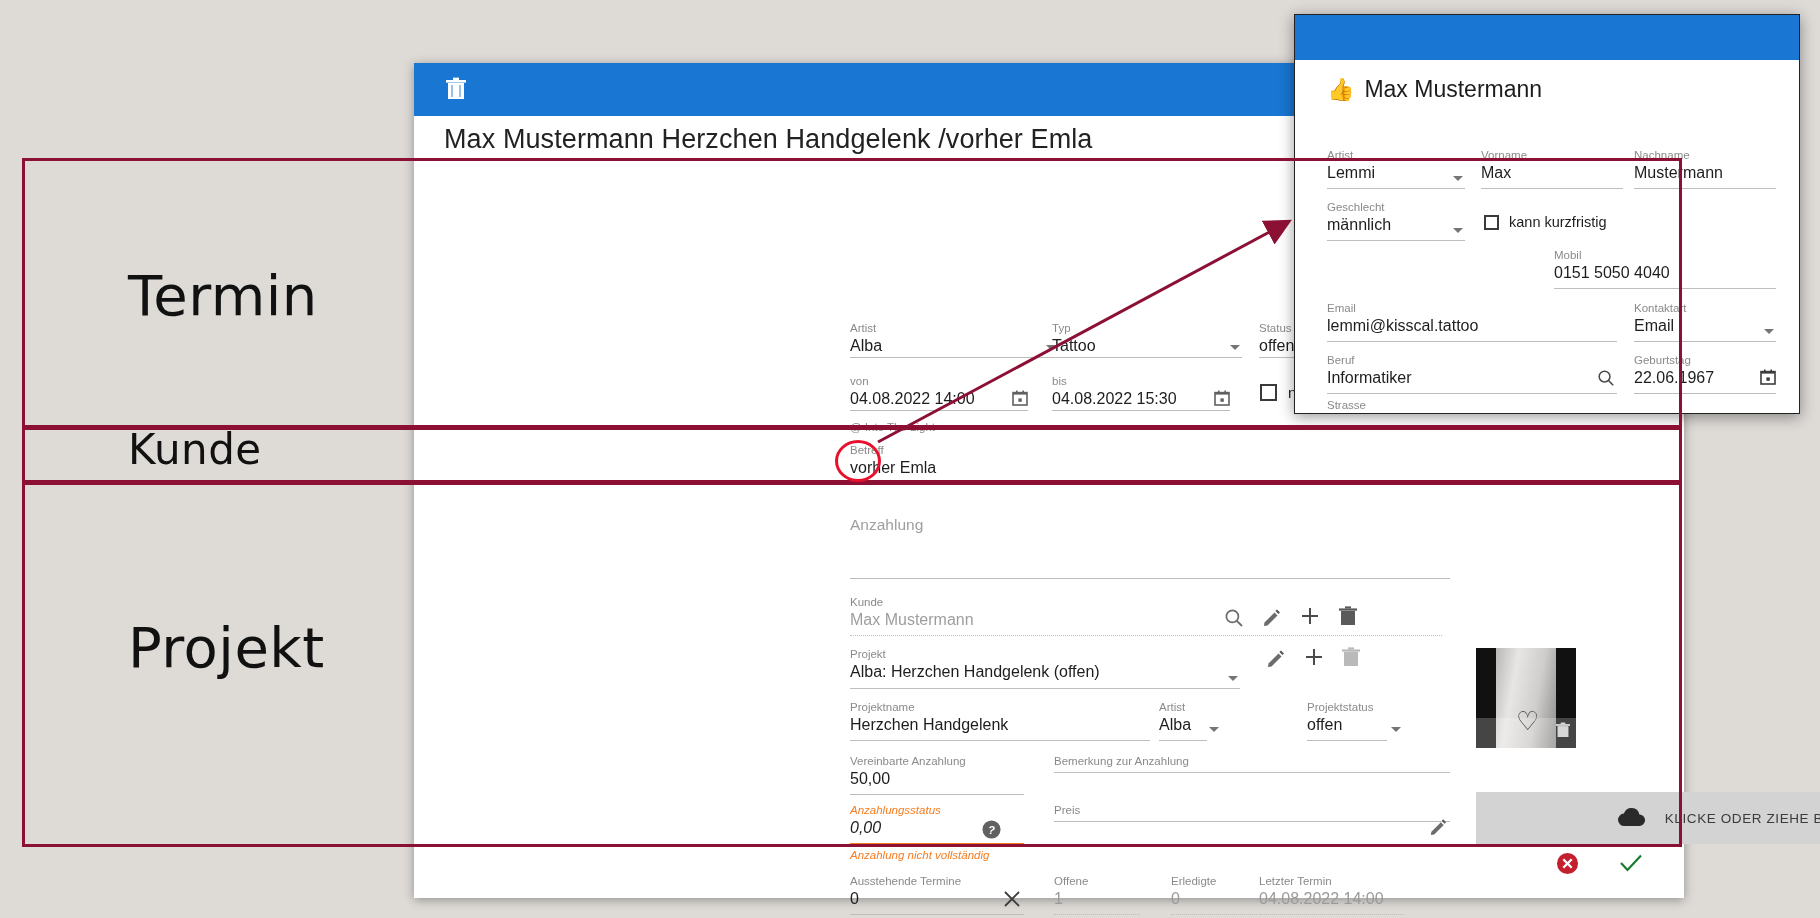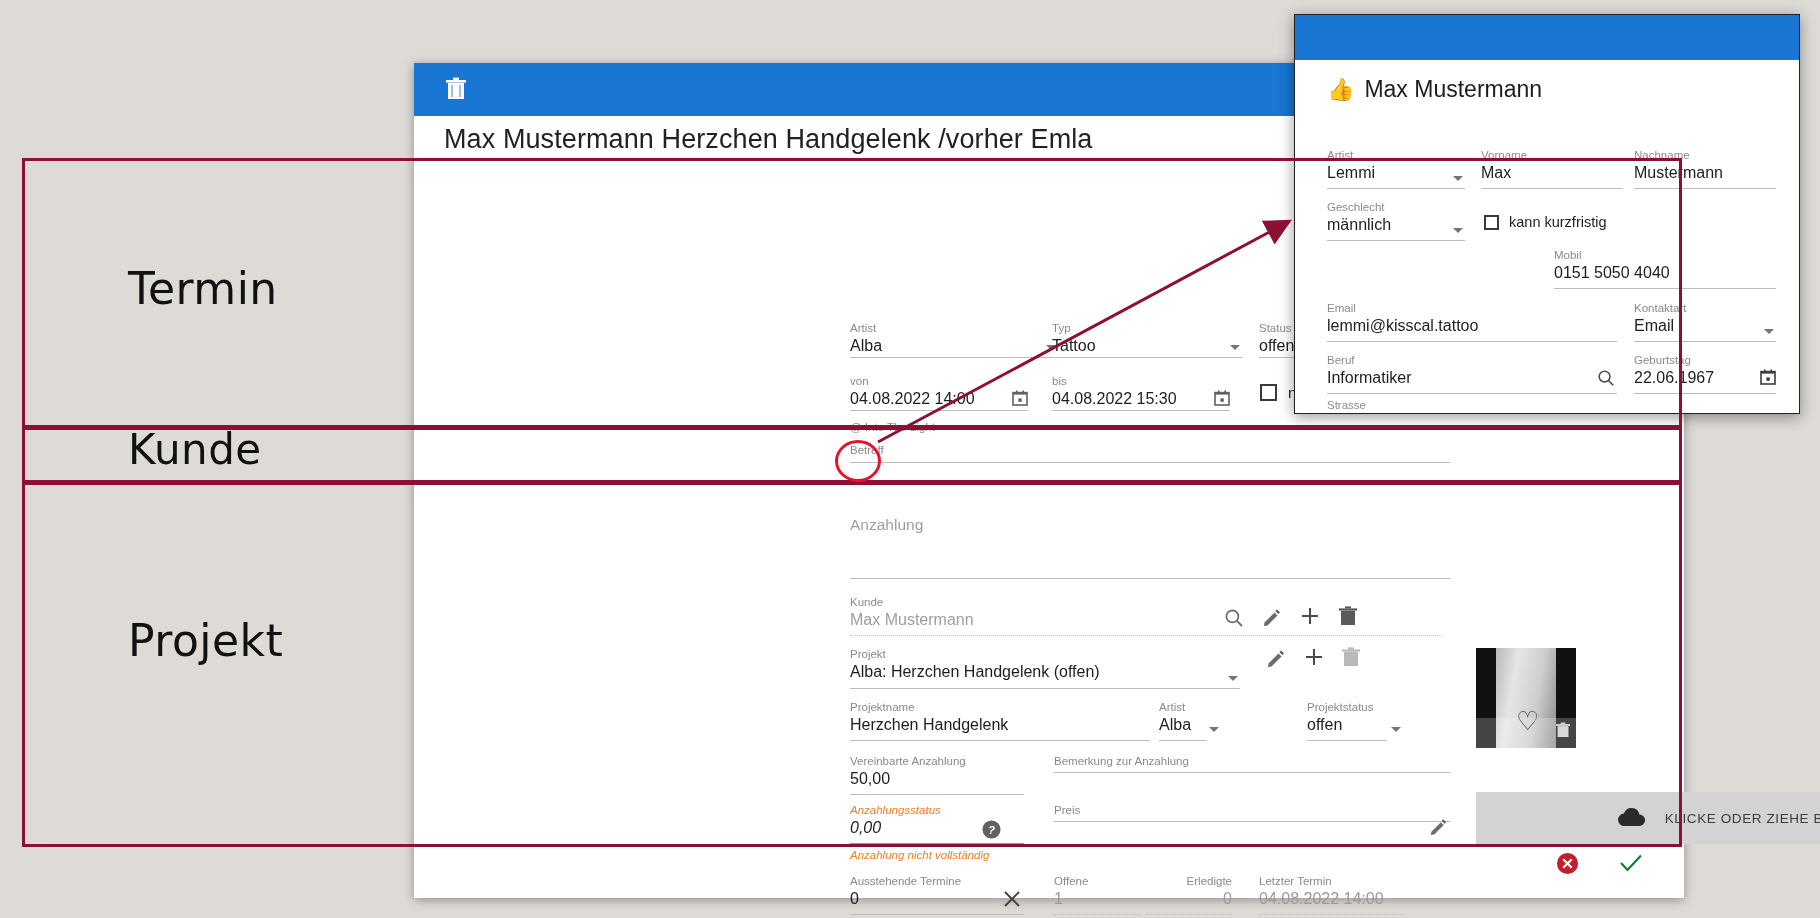--- a/index.html
+++ b/index.html
@@ -87,21 +87,21 @@
   .popup-title{
     font-size:23px; color:#1d1d1d; padding:16px 0 0 32px; display:flex; align-items:center; gap:10px;
   }
   .thumbs-up{ color:#1a7a2e; font-size:22px; line-height:1; }
   .popup-body{ position:relative; }
 
   
   .ann{ position:absolute; pointer-events:none; }
   .ann-box{ border:3px solid #8c1034; }
   .ann-label{
-    position:absolute; font-size:44px; color:#111; font-family:"DejaVu Sans", sans-serif;
+    position:absolute; font-size:56px; color:#111; font-family:"DejaVu Sans", sans-serif;
     letter-spacing:.5px;
   }
   .circ{
     position:absolute; border:3px solid #e8112d; border-radius:50%;
   }
 </style>
 </head>
 <body>
 
 <div id="root">
@@ -183,20 +183,21 @@
               <circle cx="10" cy="10" r="9.5" fill="#616161"></circle>
               <text x="10" y="14.5" font-size="12" font-family="Liberation Sans, sans-serif" fill="#ffffff" text-anchor="middle" font-weight="bold">?</text>
             </svg>
         </span>
       </div>
 
       <div class="flbl" style="position:absolute;left:436px;top:262px;font-size:11.5px;">@ Into The Light</div>
 
       <div class="fld" style="left:436px;top:285px;width:600px;">
         <div class="flbl">Betreff</div>
+        <div class="fval">vorher Emla</div>
         <div class="uline" style="margin-top:5px;"></div>
       </div>
 
       <div class="fld" style="left:436px;top:355px;width:600px;">
         <div class="fval ph" style="font-size:15.5px;">Anzahlung</div>
         <div style="height:42px;"></div>
         <div class="uline"></div>
       </div>
 
       <div class="wt-title">Weitere Teilnehmer</div>
@@ -331,21 +332,21 @@
             </svg>
         </span>
       </div>
 
       <div class="fld" style="left:640px;top:716px;width:86px;">
         <div class="flbl">Offene</div>
         <div class="fval grey">1</div>
         <div class="uline dot" style="margin-top:4px;"></div>
       </div>
 
-      <div class="fld" style="left:732px;top:716px;width:86px;text-align:right;">
+      <div class="fld" style="left:757px;top:716px;width:86px;">
         <div class="flbl">Erledigte</div>
         <div class="fval grey">0</div>
         <div class="uline dot" style="margin-top:4px;"></div>
       </div>
 
       <div class="fld" style="left:845px;top:716px;width:146px;">
         <div class="flbl">Letzter Termin</div>
         <div class="fval grey">04.08.2022 14:00</div>
         <div class="uline dot" style="margin-top:4px;"></div>
       </div>

